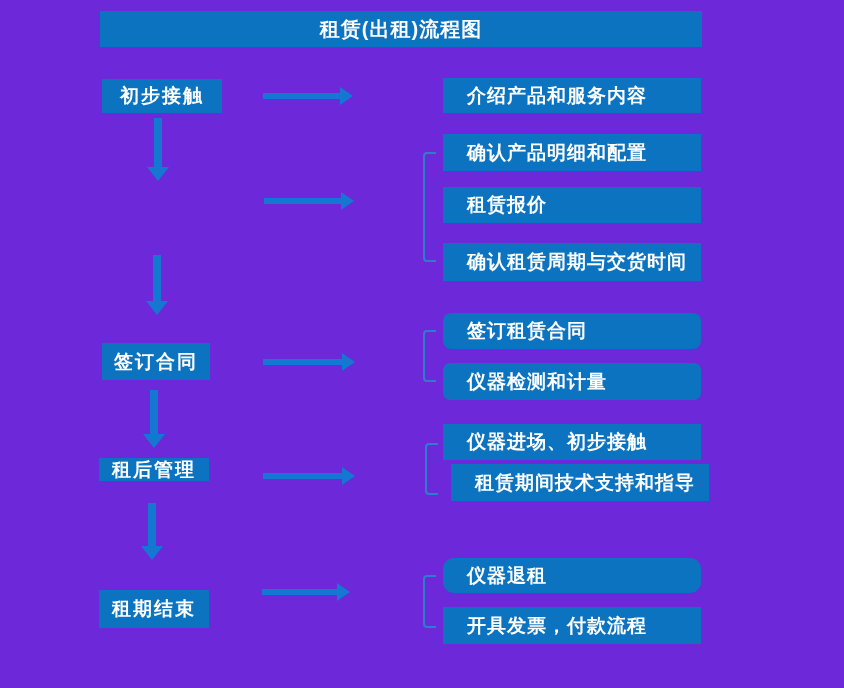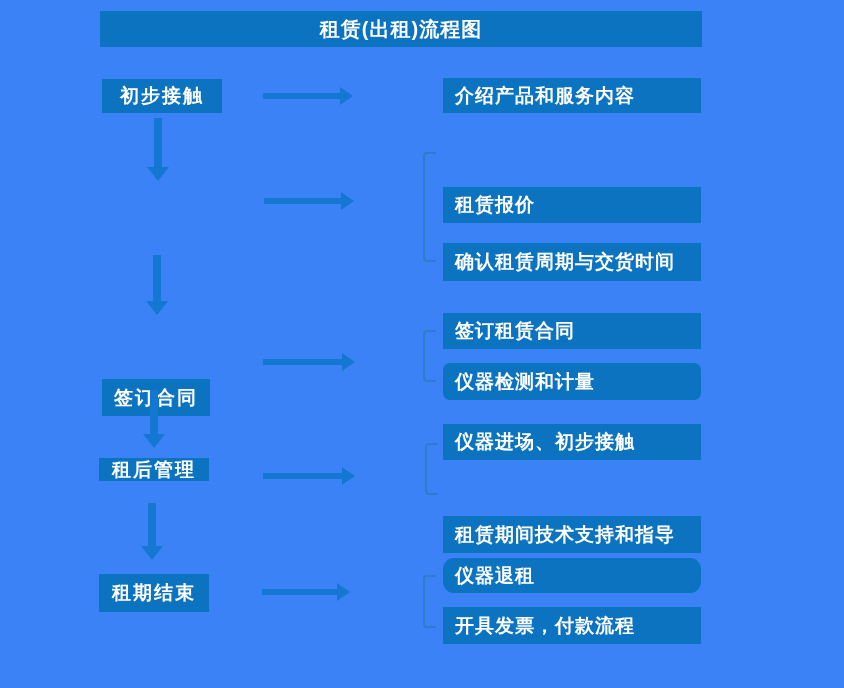--- a/index.html
+++ b/index.html
@@ -11,21 +11,21 @@
   :root {
     --box: #0b73bf;
     --arrow: #1478d2;
     --bracket: #2f7ccb;
     --text: #ffffff;
   }
   .canvas {
     position: relative;
     width: 844px;
     height: 688px;
-    background: #3b82f6;
+    background: #6d28d9;
     overflow: hidden;
     text-align: right;
   }
   .title-bar {
     position: absolute;
     left: 100px; top: 11px;
     width: 602px; height: 36px;
     background: var(--box);
     color: var(--text);
     font-size: 20px;
@@ -49,21 +49,21 @@
   .rbox {
     position: absolute;
     left: 443px;
     width: 258px;
     background: var(--box);
     color: var(--text);
     font-size: 19px;
     font-weight: bold;
     display: flex;
     align-items: center;
-    padding-left: 12px;
+    padding-left: 24px;
     box-sizing: border-box;
     letter-spacing: 1px;
   }
   .varrow {
     position: absolute;
     width: 22px;
     display: flex;
     flex-direction: column;
     align-items: center;
   }
@@ -106,23 +106,23 @@
   }
 </style>
 </head>
 <body>
 
 <div class="canvas">
 
   <div class="title-bar">租赁(出租)流程图</div>
 
   <div class="lbox" style="left:102px; top:79px;  width:120px; height:34px;">初步接触</div>
-  <div class="lbox" style="left:102px; top:343px; width:108px; height:37px;margin-top:36px;">签订合同</div>
+  <div class="lbox" style="left:102px; top:343px; width:108px; height:37px;">签订合同</div>
   <div class="lbox" style="left:99px;  top:458px; width:110px; height:23px;">租后管理</div>
-  <div class="lbox" style="left:99px;  top:574px; width:110px; height:38px;">租期结束</div>
+  <div class="lbox" style="left:99px;  top:590px; width:110px; height:38px;">租期结束</div>
 
   <div class="varrow" style="left:147px; top:118px; height:63px;">
     <div class="shaft"></div>
     <div class="head"></div>
   </div>
   <div class="varrow" style="left:146px; top:255px; height:60px;">
     <div class="shaft"></div>
     <div class="head"></div>
   </div>
   <div class="varrow" style="left:143px; top:390px; height:58px;">
@@ -154,22 +154,23 @@
     <div class="shaft"></div>
     <div class="head"></div>
   </div>
 
   <div class="bracket" style="left:423px; top:152px; height:110px;"></div>
   <div class="bracket" style="left:423px; top:330px; height:52px;"></div>
   <div class="bracket" style="left:425px; top:443px; height:52px;"></div>
   <div class="bracket" style="left:423px; top:575px; height:53px;"></div>
 
   <div class="rbox" style="top:78px;  height:35px;">介绍产品和服务内容</div>
+  <div class="rbox" style="top:134px; height:37px;">确认产品明细和配置</div>
   <div class="rbox" style="top:187px; height:36px;">租赁报价</div>
   <div class="rbox" style="top:243px; height:38px;">确认租赁周期与交货时间</div>
-  <div class="rbox" style="top:313px; height:36px;">签订租赁合同</div>
+  <div class="rbox" style="top:313px; height:36px;border-radius:8px;">签订租赁合同</div>
   <div class="rbox" style="top:363px; height:37px;border-radius:7px;">仪器检测和计量</div>
   <div class="rbox" style="top:424px; height:36px;">仪器进场、初步接触</div>
-  <div class="rbox" style="top:516px; height:37px;">租赁期间技术支持和指导</div>
+  <div class="rbox" style="top:464px; height:37px;margin-left:8px;">租赁期间技术支持和指导</div>
   <div class="rbox" style="top:558px; height:35px;border-radius:11px;">仪器退租</div>
   <div class="rbox" style="top:607px; height:37px;">开具发票，付款流程</div>
 
 </div>
 
 </body></html>

